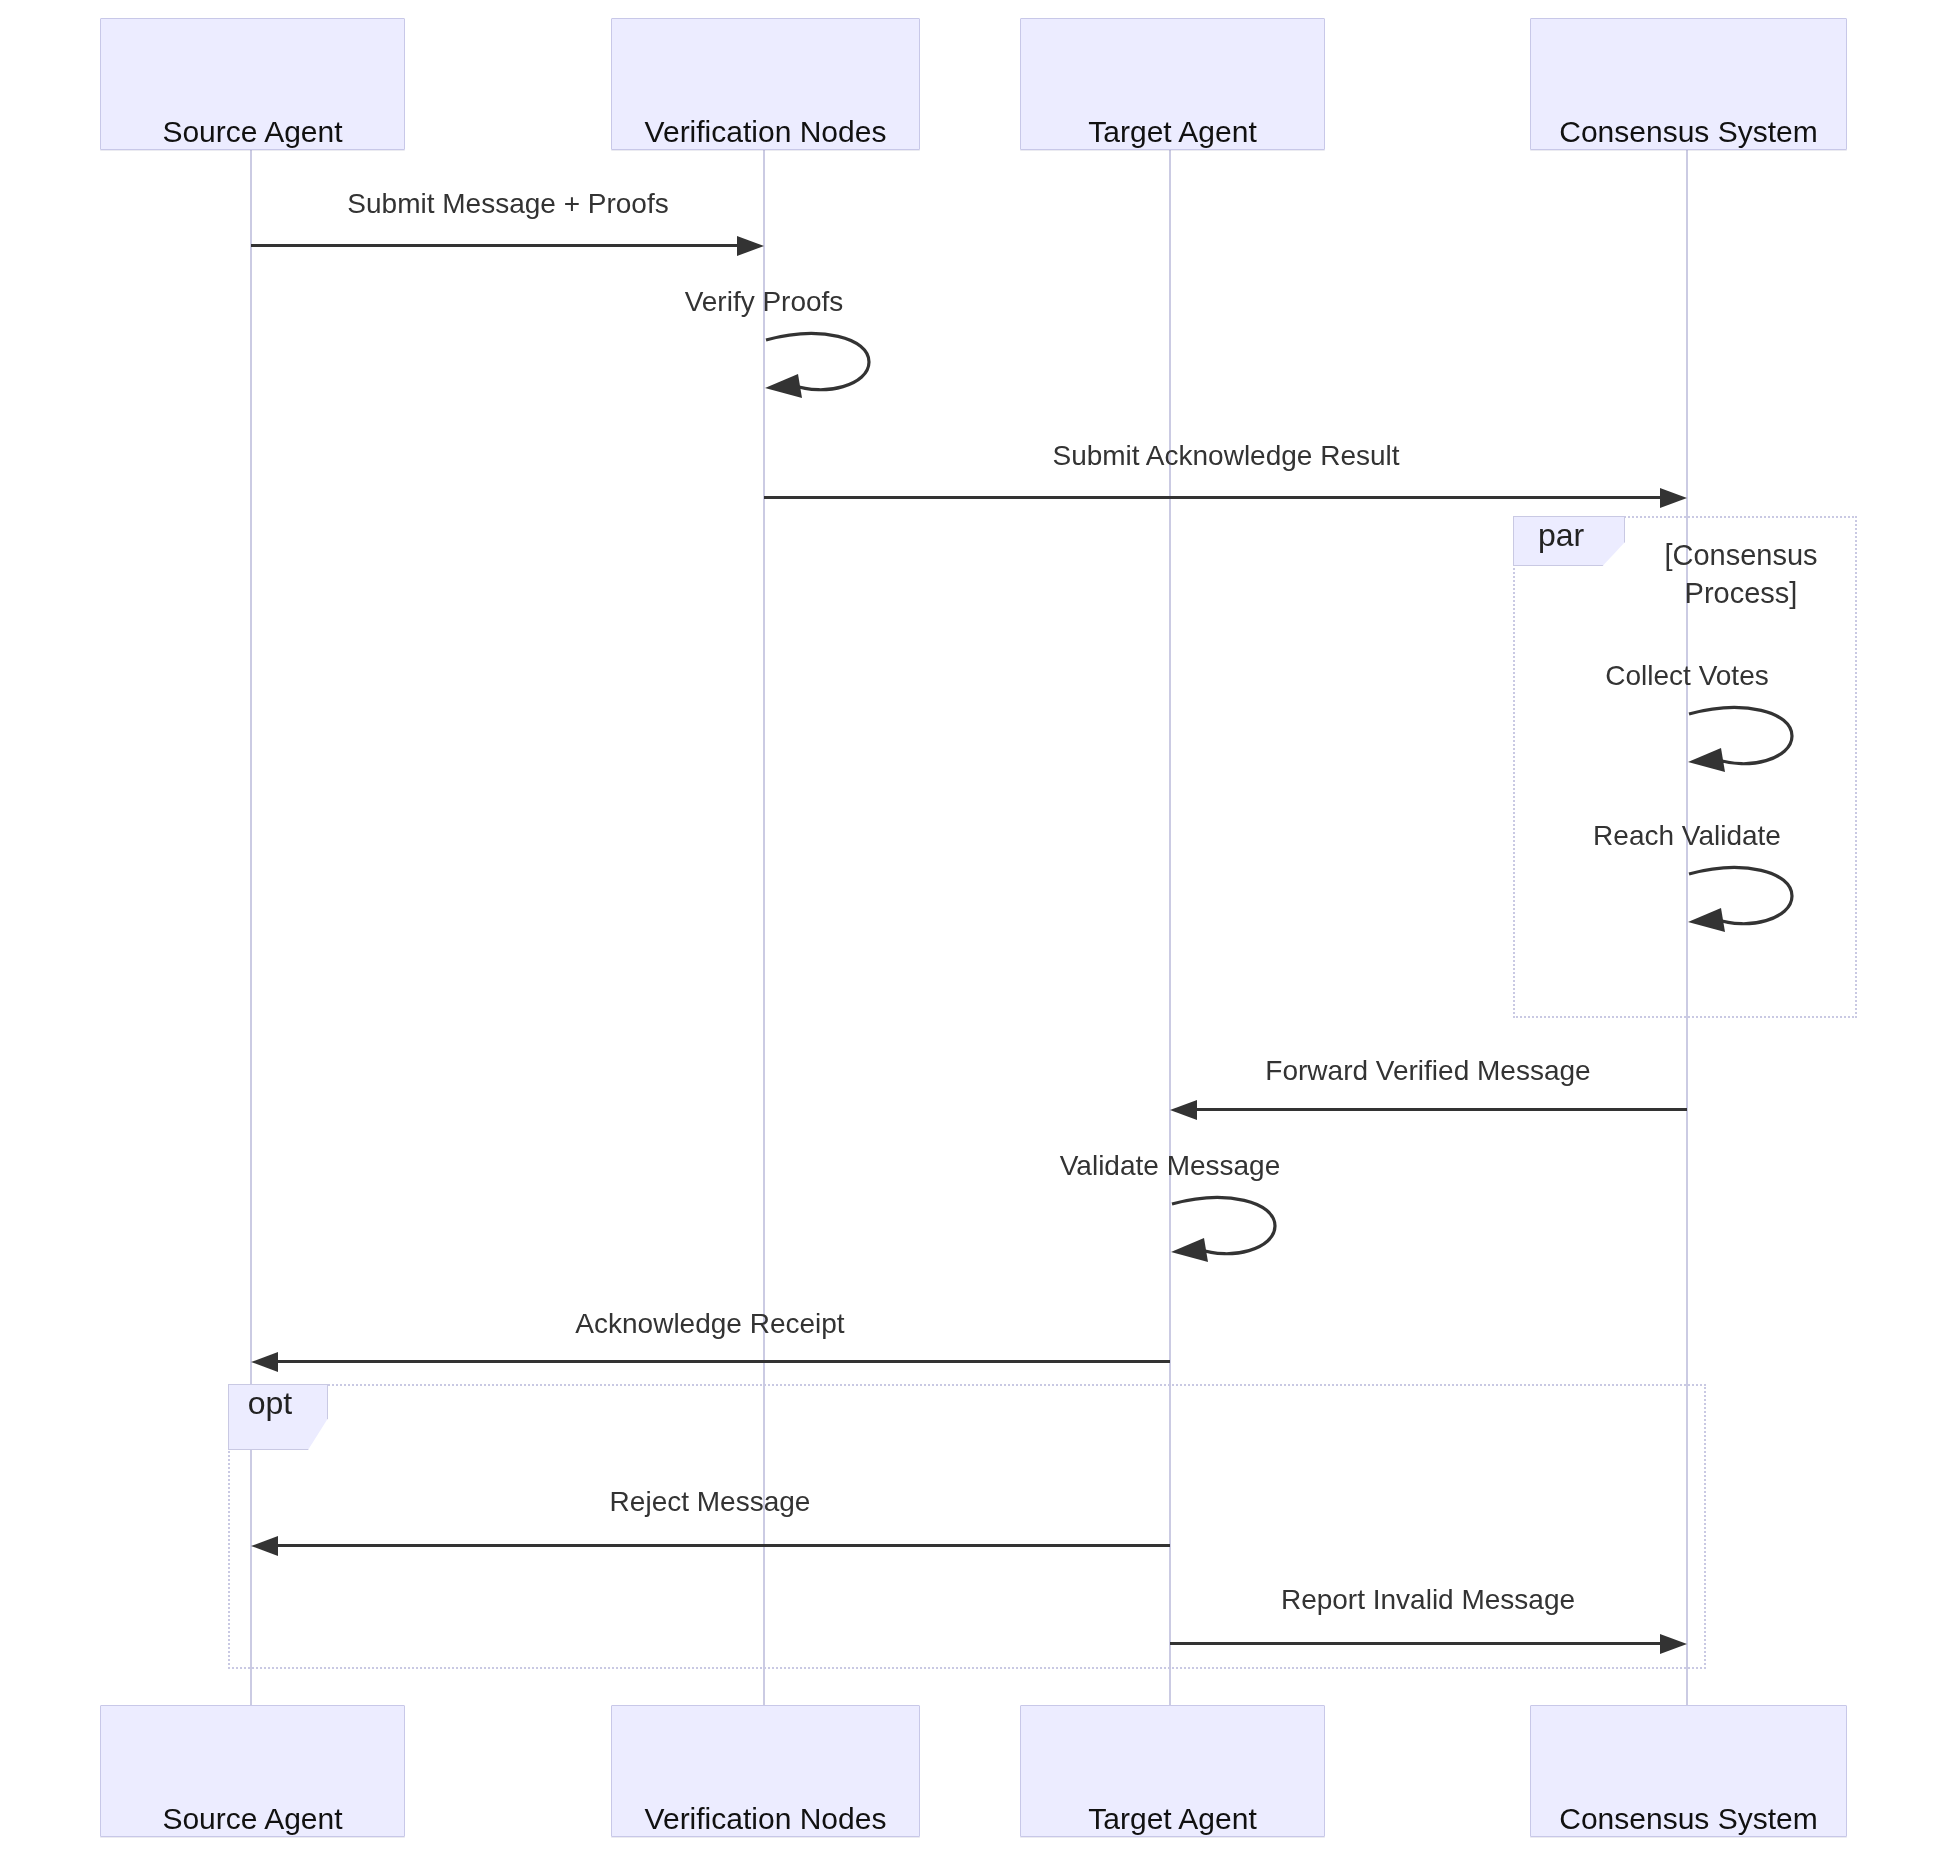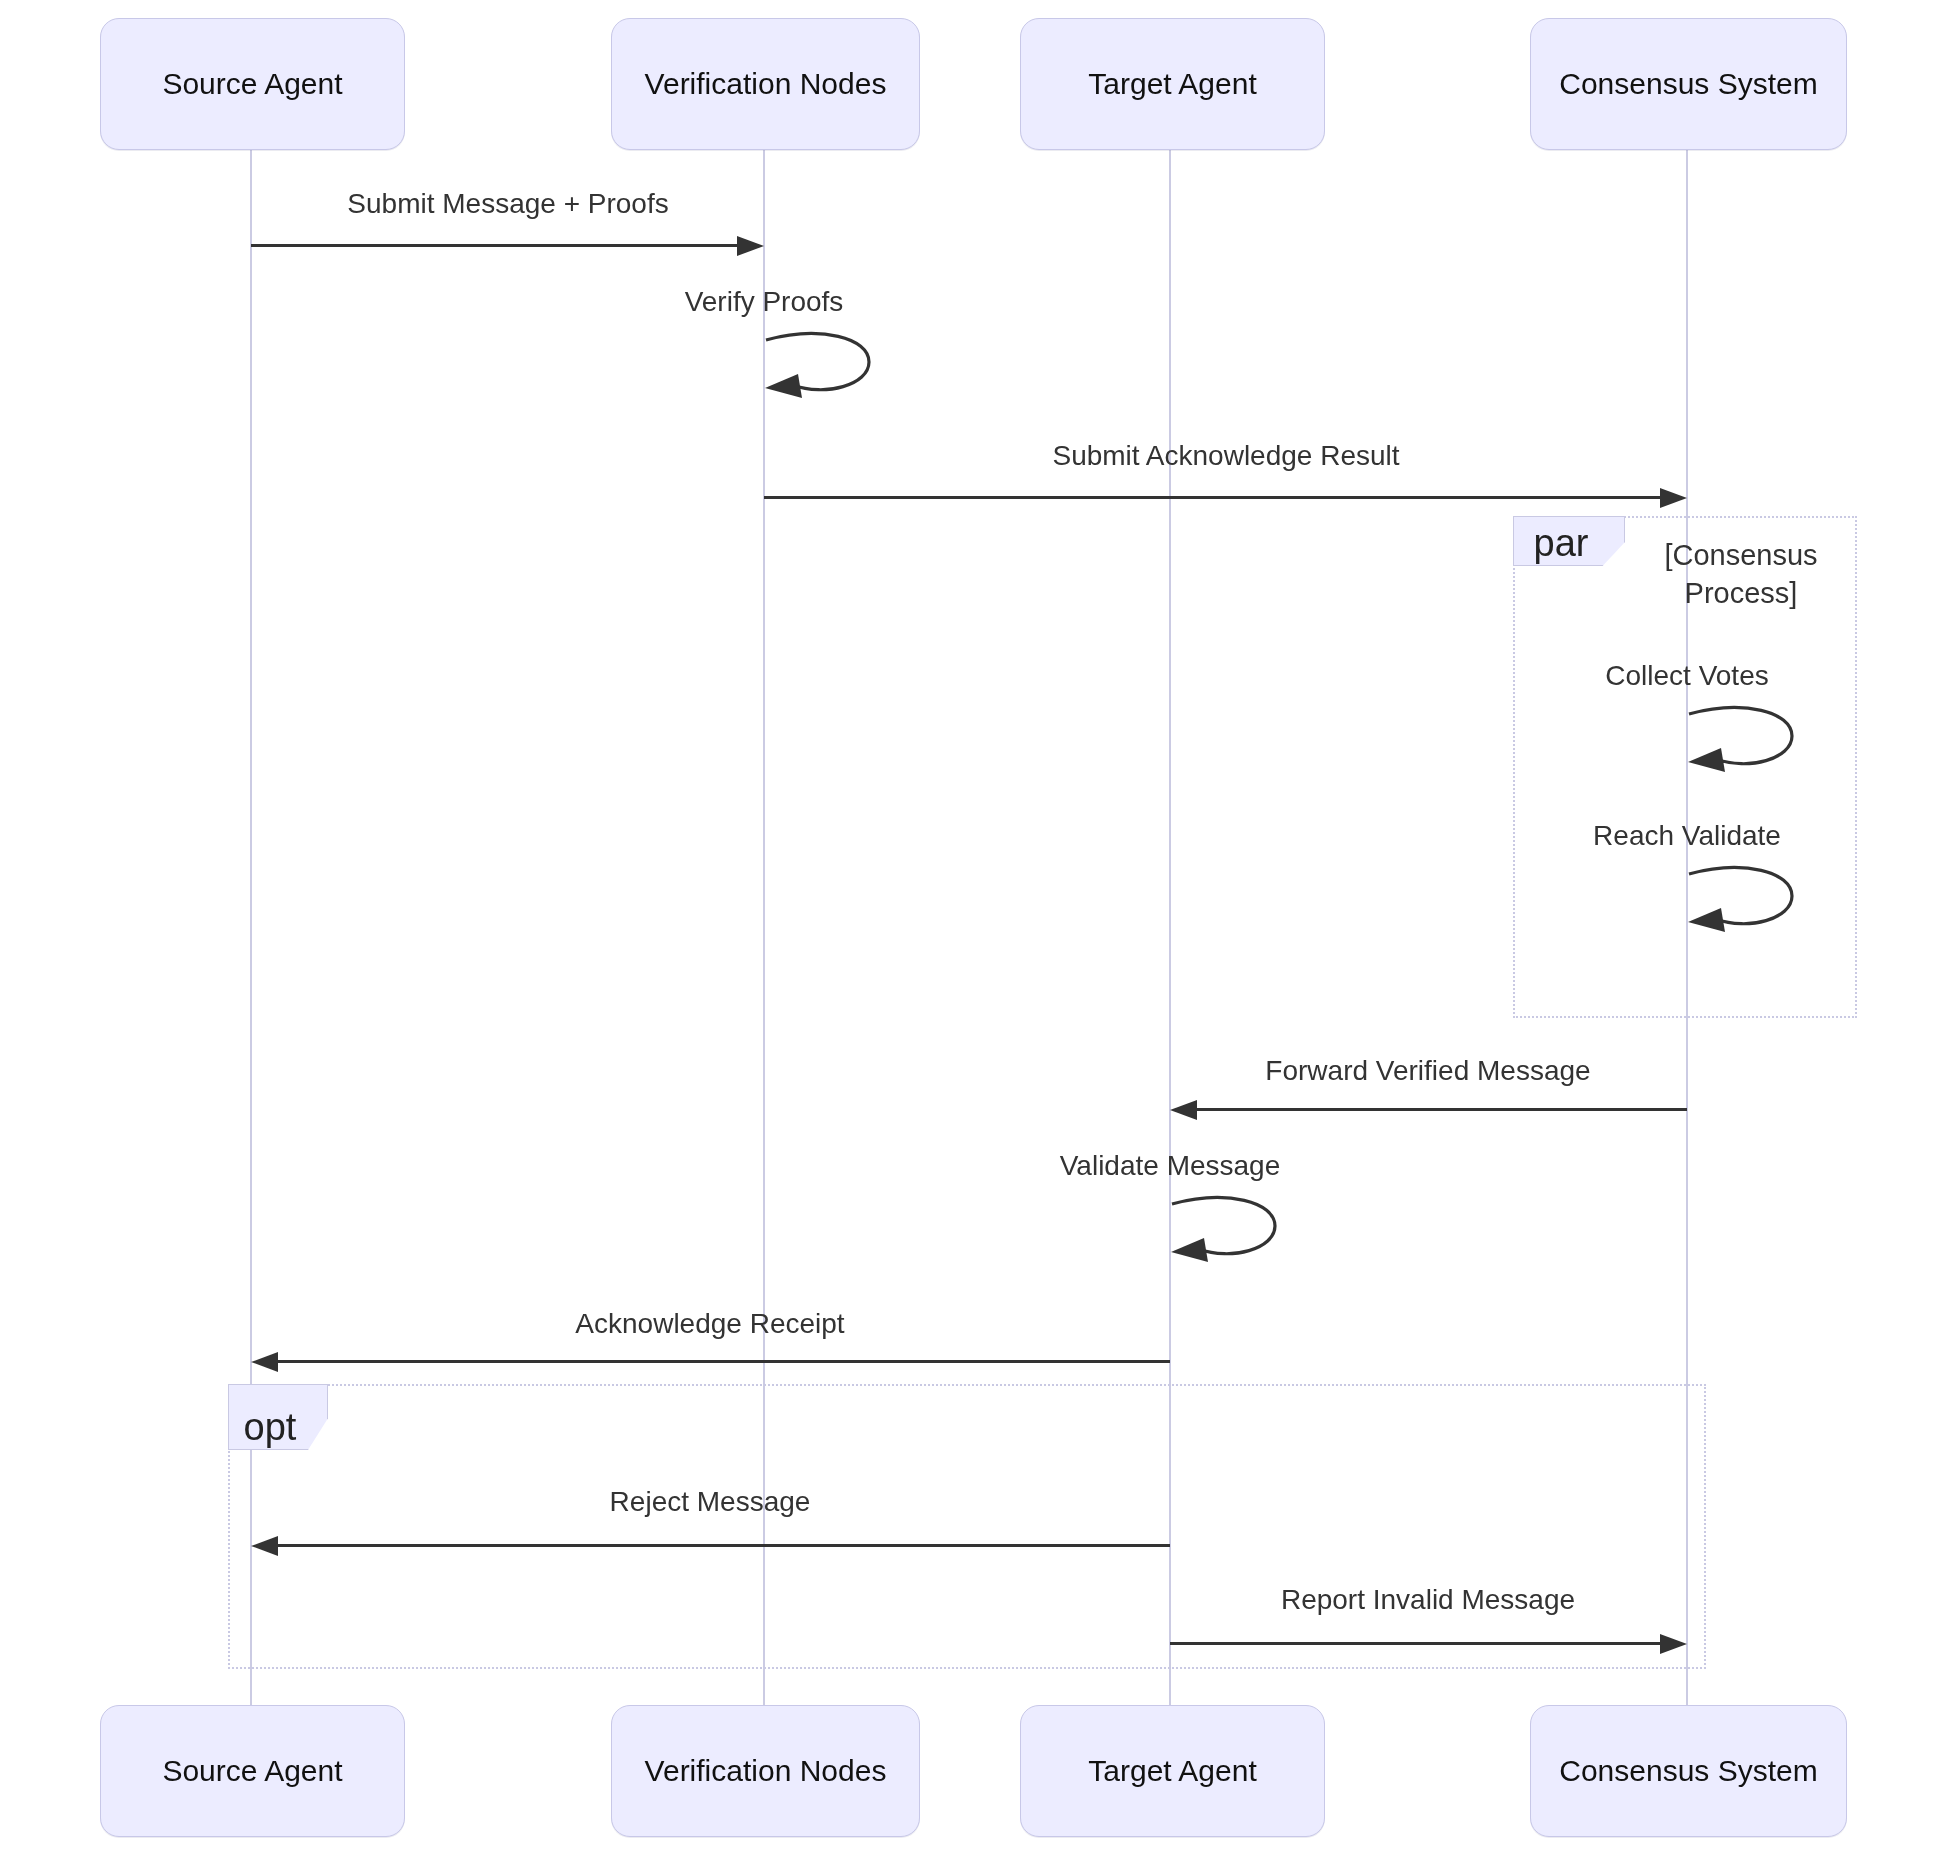--- a/index.html
+++ b/index.html
@@ -9,22 +9,22 @@
     background:#ffffff;
     font-family:"Liberation Sans","DejaVu Sans",sans-serif;
     overflow:hidden;
   }
   
   .actor{
     position:absolute;
     height:130px;
     background:var(--actor-fill,#ECECFF);
     border:1px solid var(--actor-border,#C8C8E8);
-    border-radius:19px;
-    display:flex;align-items:center;justify-content:center;
+    border-radius:1px;
+    display:flex;align-items:flex-end;justify-content:center;
     font-size:30px;color:var(--actor-text,#111111);
     box-shadow:0 1px 0 rgba(120,120,160,.15);
     z-index:3;
   }
   .actor.row-top{top:18px;}
   .actor.row-bottom{top:1705px;}
   .a0{left:100px;width:303px;}
   .a1{left:611px;width:307px;}
   .a2{left:1020px;width:303px;}
   .a3{left:1530px;width:315px;}
@@ -64,23 +64,23 @@
     position:absolute;
     border:2px dotted var(--block-border,#C9C9E3);
     z-index:2;
     background:transparent;
   }
   .block-tab{
     position:absolute;
     background:var(--block-label-fill,#ECECFF);
     border:1px solid var(--block-border,#C9C9E3);
     clip-path:polygon(0 0,100% 0,100% 52%,80% 100%,0 100%);
-    display:flex;align-items:flex-end;justify-content:center;
+    display:flex;align-items:flex-start;justify-content:center;
     padding-right:16px;box-sizing:border-box;
-    font-size:38px;color:#222222;
+    font-size:32px;color:#222222;
     z-index:5;
   }
   .block-cond{
     position:absolute;
     text-align:center;
     font-size:29px;color:var(--text,#333333);
     line-height:38px;
     z-index:4;
     margin-top:16px;
   }

